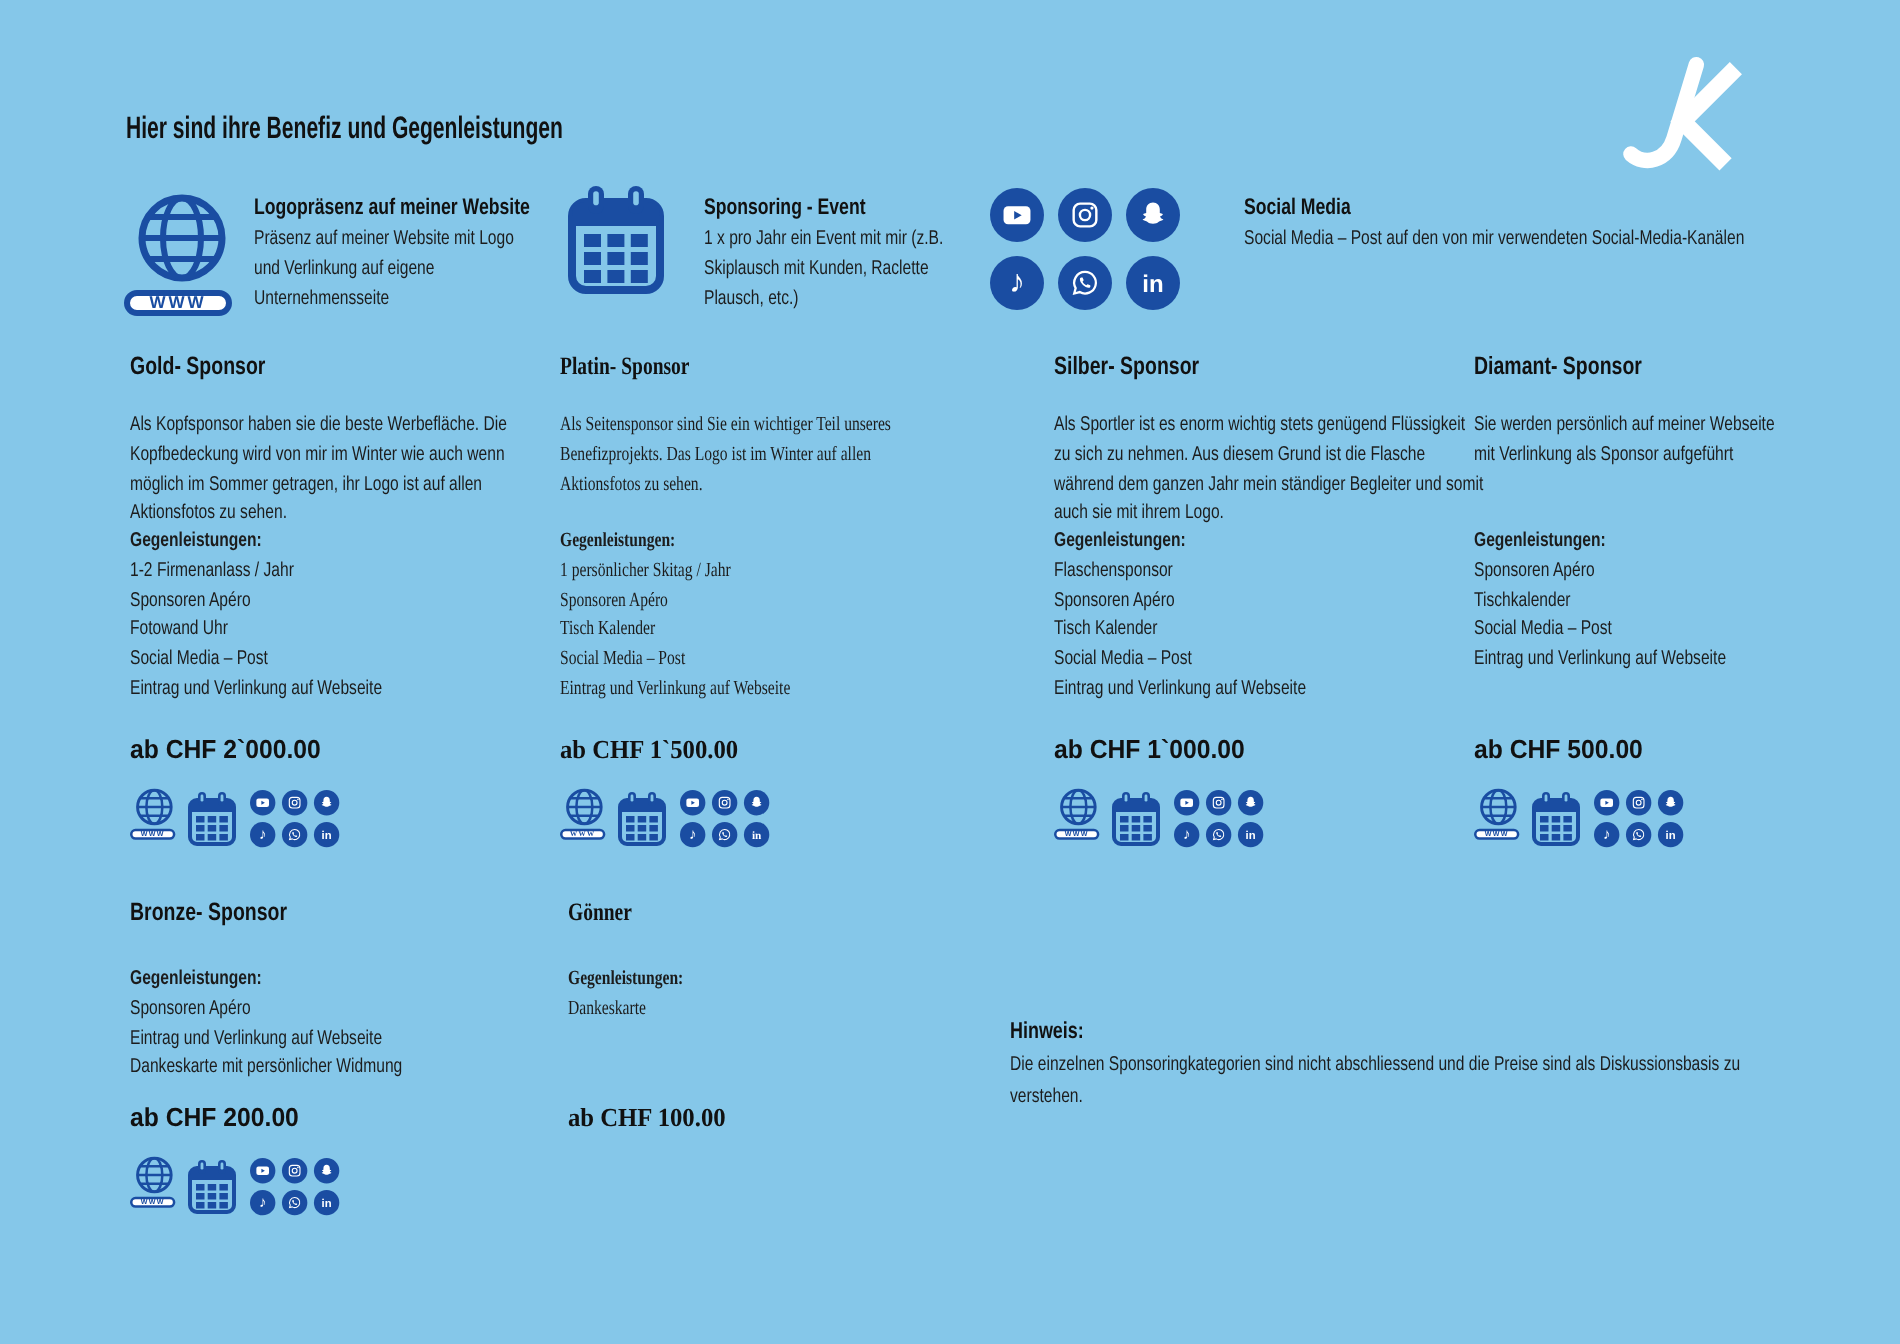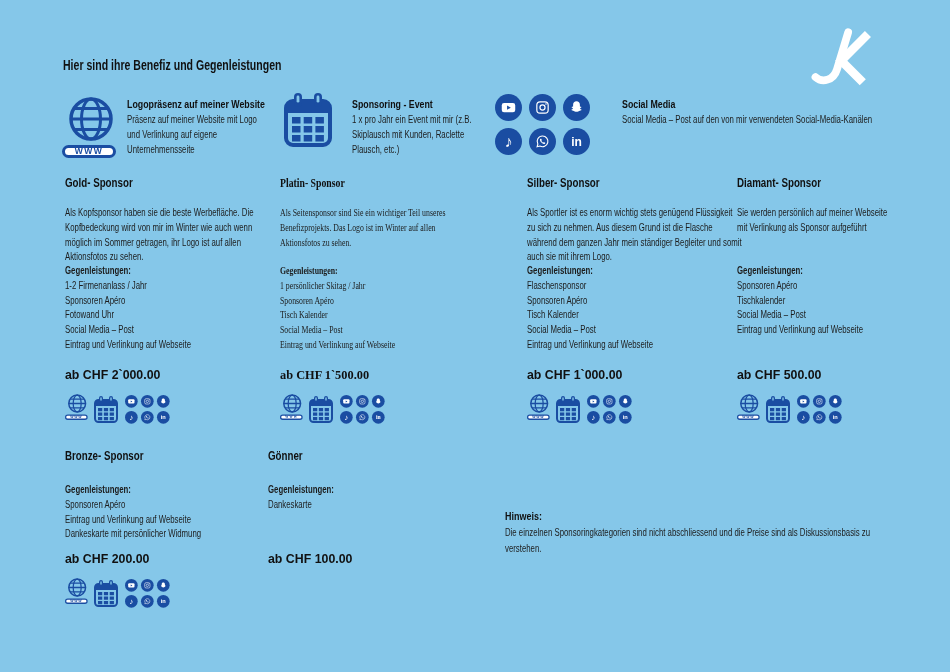--- a/index.html
+++ b/index.html
@@ -618,21 +618,21 @@
             </svg>
     </span>
     <span class="sc">
             <span class="glyph-in">in</span>
           </span>
   </div>
 </span>
 </div>
 </section>
 
-<section class="tier tier2" style="left:268px;">
+<section class="tier tier2" style="left:284px;font-family:Liberation Serif, serif;">
   <h2 class="tname sx">Gönner</h2>
   <div class="tgegen sx">
     <div class="glabel">Gegenleistungen:</div>
     <div class="titems">
         <div>Dankeskarte</div>
       </div>
   </div>
   <div class="tprice sx95">ab CHF 100.00</div>
 </section>
 

